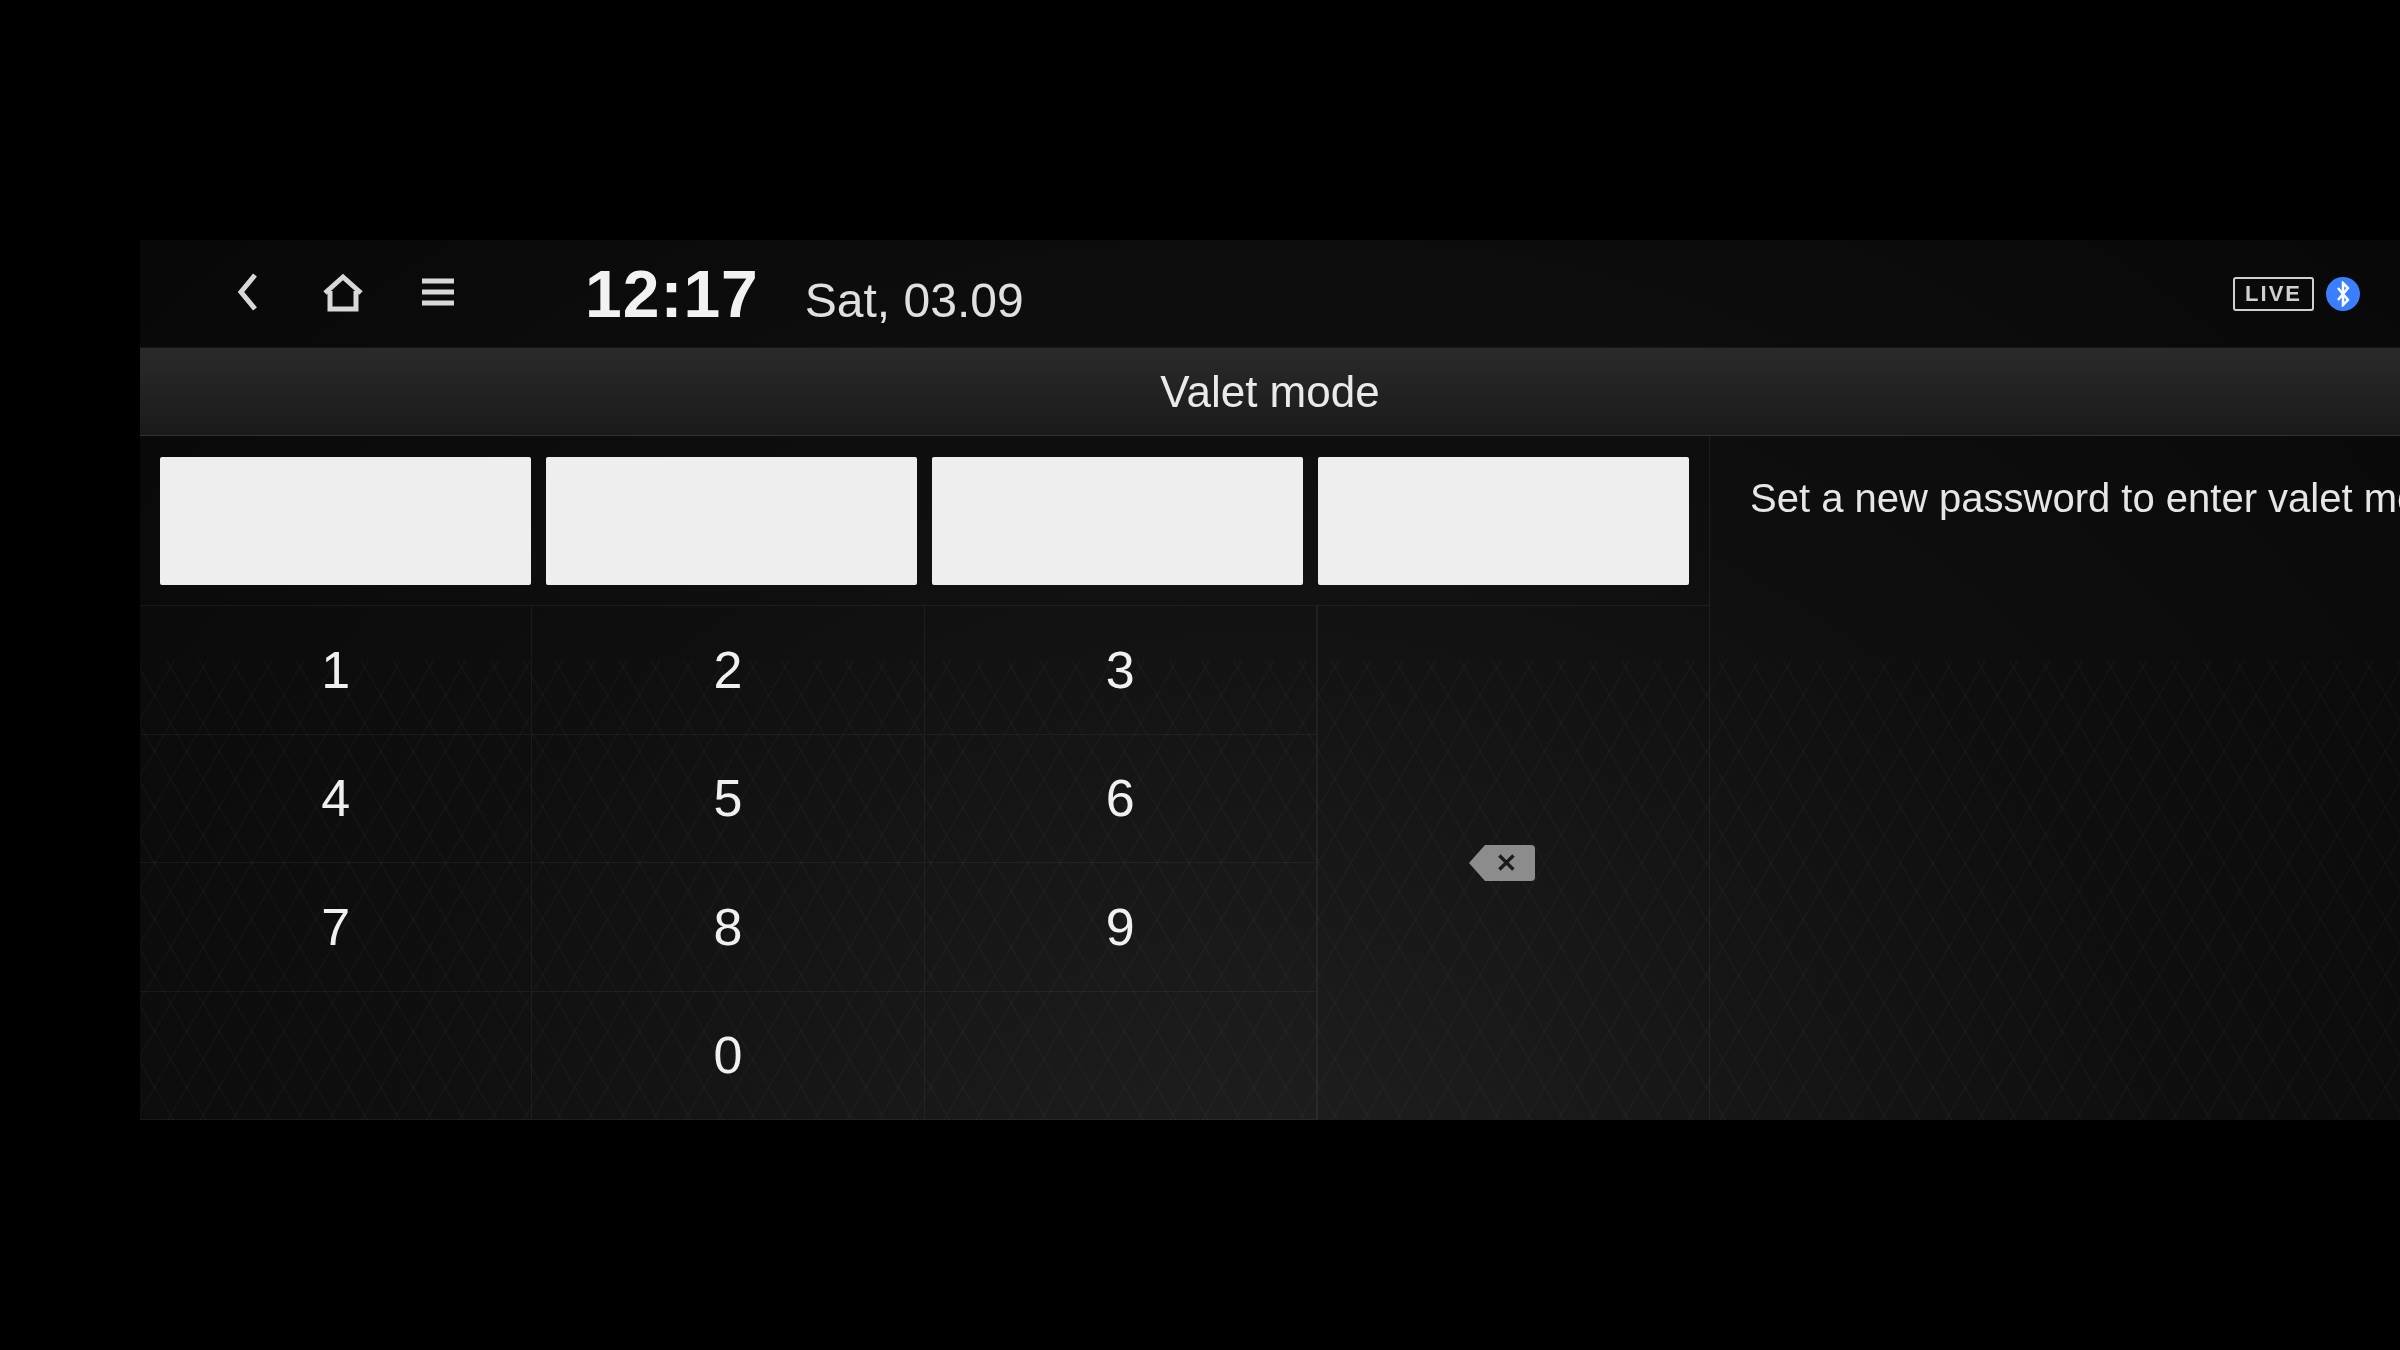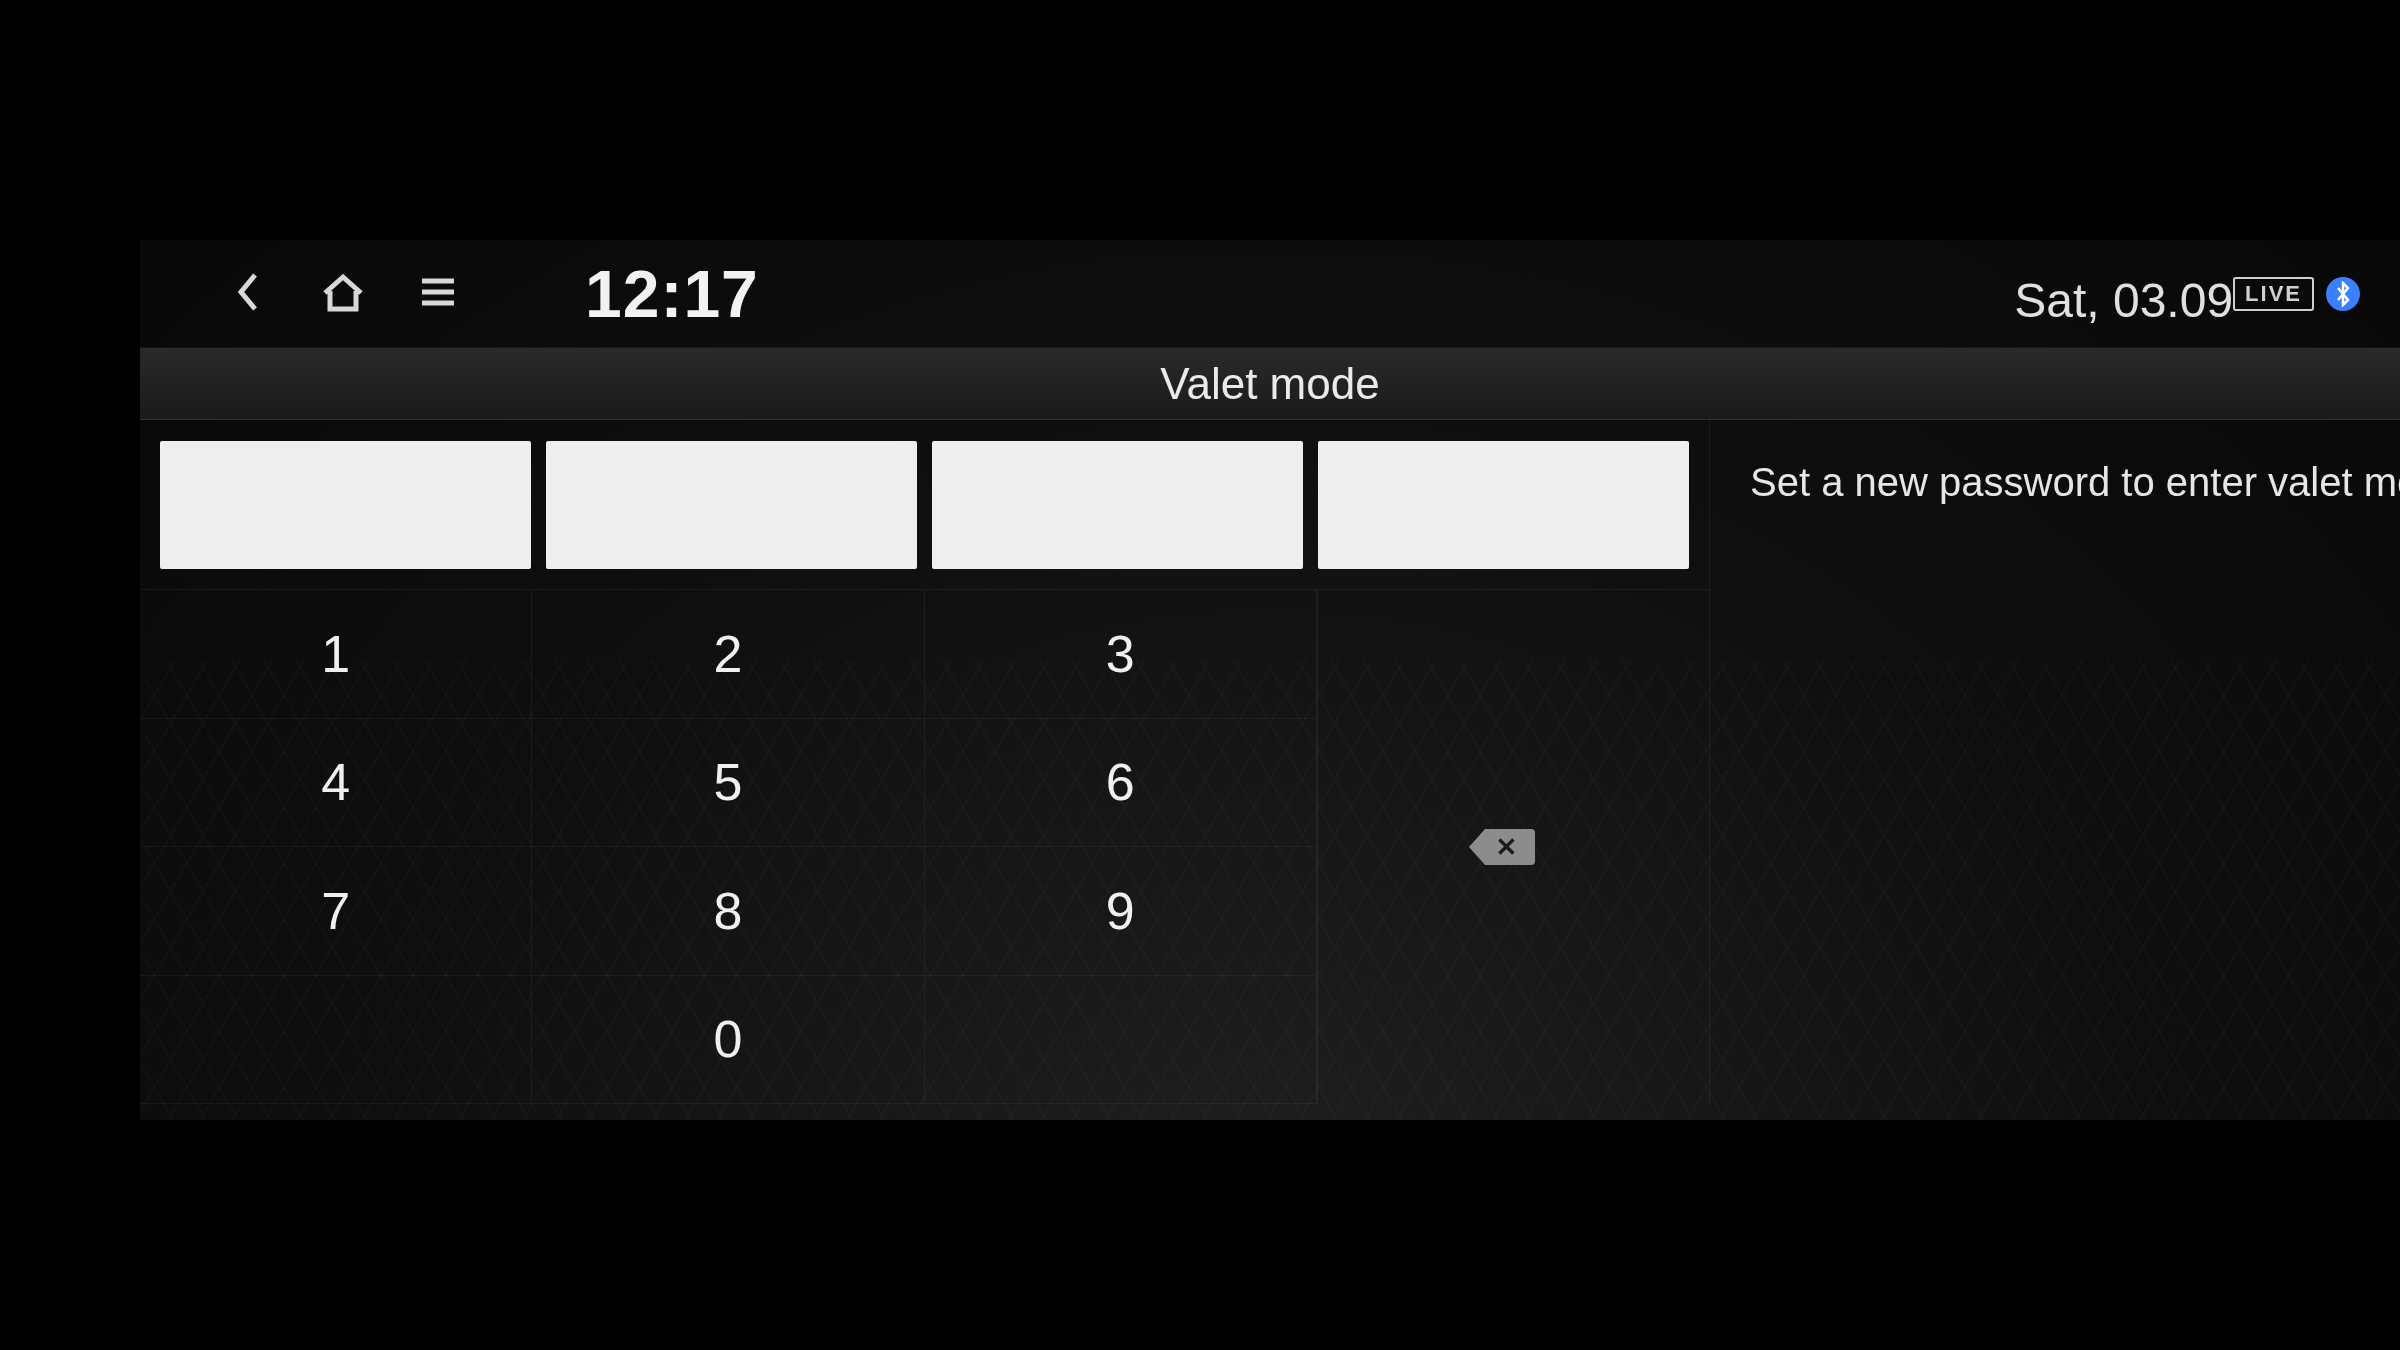--- a/index.html
+++ b/index.html
@@ -59,21 +59,21 @@
     align-items: center;
     justify-content: center;
     cursor: pointer;
   }
   .nav-btn svg { fill: none; stroke: #d8d8d8; stroke-width: 5; }
 
   .topbar .center {
     flex: 1;
     display: flex;
     align-items: baseline;
-    justify-content: space-between;
+    justify-content: flex-start;
     gap: 46px;
     padding-left: 100px;
   }
   .clock {
     font-size: 66px;
     font-weight: 600;
     color: #f2f2f2;
     letter-spacing: 1px;
   }
   .date {
@@ -104,21 +104,21 @@
     border-radius: 50%;
     background: #3a7fff;
     display: flex;
     align-items: center;
     justify-content: center;
   }
   .bt-icon svg { stroke: #fff; stroke-width: 2.5; fill: none; }
 
   
   .titlebar {
-    height: 72px;
+    height: 88px;
     display: flex;
     align-items: center;
     justify-content: center;
     background: linear-gradient(to bottom, #2a2a2a 0%, #1a1a1a 100%);
     border-bottom: 1px solid rgba(255,255,255,0.04);
     font-size: 44px;
     color: #eaeaea;
   }
 
   

